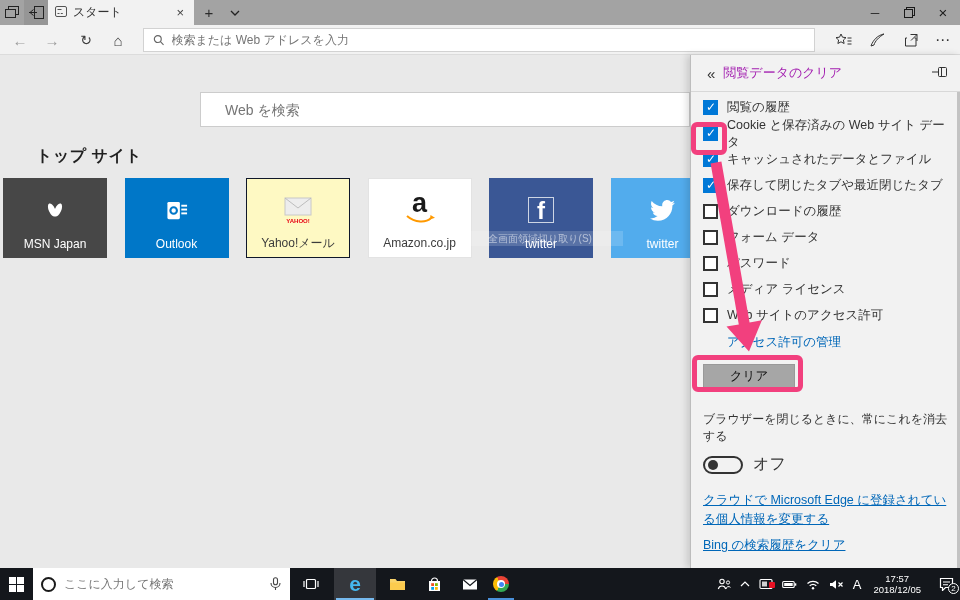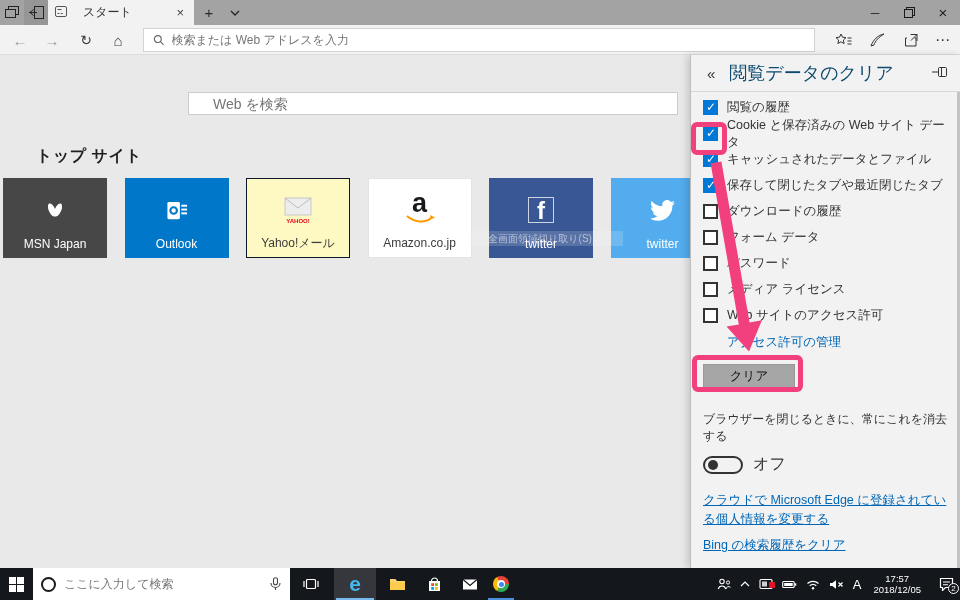--- a/index.html
+++ b/index.html
@@ -6,42 +6,42 @@
 html,body{width:960px;height:600px}
 body{font-family:"Liberation Sans","DejaVu Sans",sans-serif;-webkit-font-smoothing:antialiased}
 .screen{position:relative;width:960px;height:600px;overflow:hidden;background:#e9e9e9}
 
 
 .titlebar{position:absolute;top:0;left:0;right:0;height:25px;background:#a3a3a3;z-index:5}
 .tb-btn{position:absolute;top:0;height:25px;display:flex;align-items:center;justify-content:center;color:#2b2b2b}
 .tabs-preview{left:0;width:24px}
 .tabs-aside{left:24px;width:24px;background:#969696}
 .tab{position:absolute;left:48px;top:0;width:146px;height:25px;background:#f2f2f2;display:flex;align-items:center;padding:0 7px;font-size:12px;color:#333}
-.tab-label{margin-left:16px;flex:1;white-space:nowrap;overflow:hidden}
+.tab-label{margin-left:6px;flex:1;white-space:nowrap;overflow:hidden}
 .tab-close{font-size:13px;color:#444;padding:0 3px;cursor:default}
 .newtab{left:196px;width:26px;font-size:15px}
 .tablist{left:222px;width:26px}
 .win-btns{position:absolute;right:0;top:0;height:25px;display:flex}
 .win-btn{width:34px;height:25px;display:flex;align-items:center;justify-content:center;color:#1a1a1a;font-size:12px}
 
 
 .toolbar{position:absolute;top:25px;left:0;right:0;height:30px;background:#f2f2f2;border-bottom:1px solid #dcdcdc;z-index:5}
 .nav-ic{position:absolute;top:0;height:30px;width:28px;display:flex;align-items:center;justify-content:center;font-size:15px}
 .nav-back{left:6px;color:#9b9b9b}
 .nav-fwd{left:38px;color:#9b9b9b}
 .nav-refresh{left:72px;color:#3b3b3b;font-size:14px}
 .nav-home{left:104px;color:#3b3b3b;font-size:15px}
 .addr{position:absolute;left:143px;top:3px;width:672px;height:24px;background:#fff;border:1px solid #d2d2d2;display:flex;align-items:center}
 .addr svg{margin:0 7px 0 9px}
 .addr input{border:none;outline:none;background:transparent;font-size:12px;color:#5f5f5f;width:100%;font-family:inherit}
 .tool-ic{position:absolute;top:0;height:30px;width:30px;display:flex;align-items:center;justify-content:center;color:#333}
 .ic-hub{left:828px}.ic-note{left:862px}.ic-share{left:896px}.ic-more{left:928px;font-size:15px;letter-spacing:1px}
 
 
-.web-search{position:absolute;left:188px;top:92px;width:490px;height:23px;background:#fff;border:1px solid #ccc;display:flex;}
+.web-search{position:absolute;left:200px;top:92px;width:490px;height:35px;background:#fff;border:1px solid #ccc;display:flex;}
 .web-search input{border:none;outline:none;width:100%;padding-left:24px;font-size:14px;color:#9a9a9a;background:transparent;font-family:inherit}
 .topsites-h{position:absolute;left:36px;top:146px;font-size:16px;font-weight:700;color:#1f1f1f;letter-spacing:.5px}
 .tiles{position:absolute;left:3px;top:178px;display:flex;gap:17.5px}
 .tile{width:104px;height:80px;display:flex;flex-direction:column;align-items:center;font-size:12px}
 .tile-icon{flex:1;display:flex;align-items:center;justify-content:center;padding-top:8px}
 .tile-label{height:24px;line-height:20px}
 .tile-msn{background:#474747;color:#fff}
 .tile-outlook{background:#0077c8;color:#fff}
 .tile-yahoo{background:#fef9c3;color:#3c3c3c;border:1px solid #0f172a}
 .tile-amazon{background:#fff;color:#3c3c3c;border:1px solid #e3e3e3}
@@ -49,21 +49,21 @@
 .tile-twitter{background:#52aced;color:#fff}
 .yahoo-word{font-size:6px;font-weight:700;color:#e60012;line-height:5px;text-align:center}
 .amazon-a{font-size:27px;font-weight:700;color:#1a1a1a;line-height:20px;text-align:center}
 .fb-f{width:26px;height:26px;border:1px solid rgba(255,255,255,.75);display:flex;align-items:flex-end;justify-content:center;font-size:24px;font-weight:700;line-height:22px;overflow:hidden}
 .remnant{position:absolute;left:457px;top:231px;width:166px;height:15px;background:rgba(255,255,255,.16);color:rgba(255,255,255,.55);font-size:10px;display:flex;align-items:center;justify-content:center;white-space:nowrap}
 
 
 .panel{position:absolute;top:55px;right:0;bottom:32px;width:270px;background:#f2f2f2;border-left:1px solid #bdbdbd;box-shadow:-3px 0 7px rgba(0,0,0,.14);z-index:10}
 .panel-header{height:37px;border-bottom:1px solid #d8d8d8;display:flex;align-items:center;padding:0 10px}
 .panel-back{font-size:15px;color:#333;padding:0 6px}
-.panel-title{font-size:18px;color:#0c4a6e;margin-left:8px;flex:1}
+.panel-title{font-size:13px;color:#a21caf;margin-left:2px;flex:1}
 .panel-pin{padding:2px}
 .panel-body{padding:8px 12px 0 12px}
 .cb-row{display:flex;align-items:center;height:15px;margin-bottom:11px;font-size:12.5px;color:#333;cursor:default}
 .cb{width:15px;height:15px;border:2px solid #333;background:#fff;margin-right:9px;position:relative;flex:none}
 .cb[data-checked="true"]{background:#0078d7;border-color:#0078d7}
 .cb[data-checked="true"]::after{content:"✓";position:absolute;left:1px;top:-2px;color:#fff;font-size:12px;font-weight:700}
 .p-link{color:#0067b8;font-size:12.5px;text-decoration:none;cursor:pointer}
 .manage-link{display:block;margin:4px 0 0 24px}
 .clear-btn{display:block;margin-top:13px;width:92px;height:24px;background:#a6a6a6;border:1px solid #999;font-size:12.5px;color:#111;font-family:inherit}
 .always{margin-top:23px;font-size:12px;color:#333}

